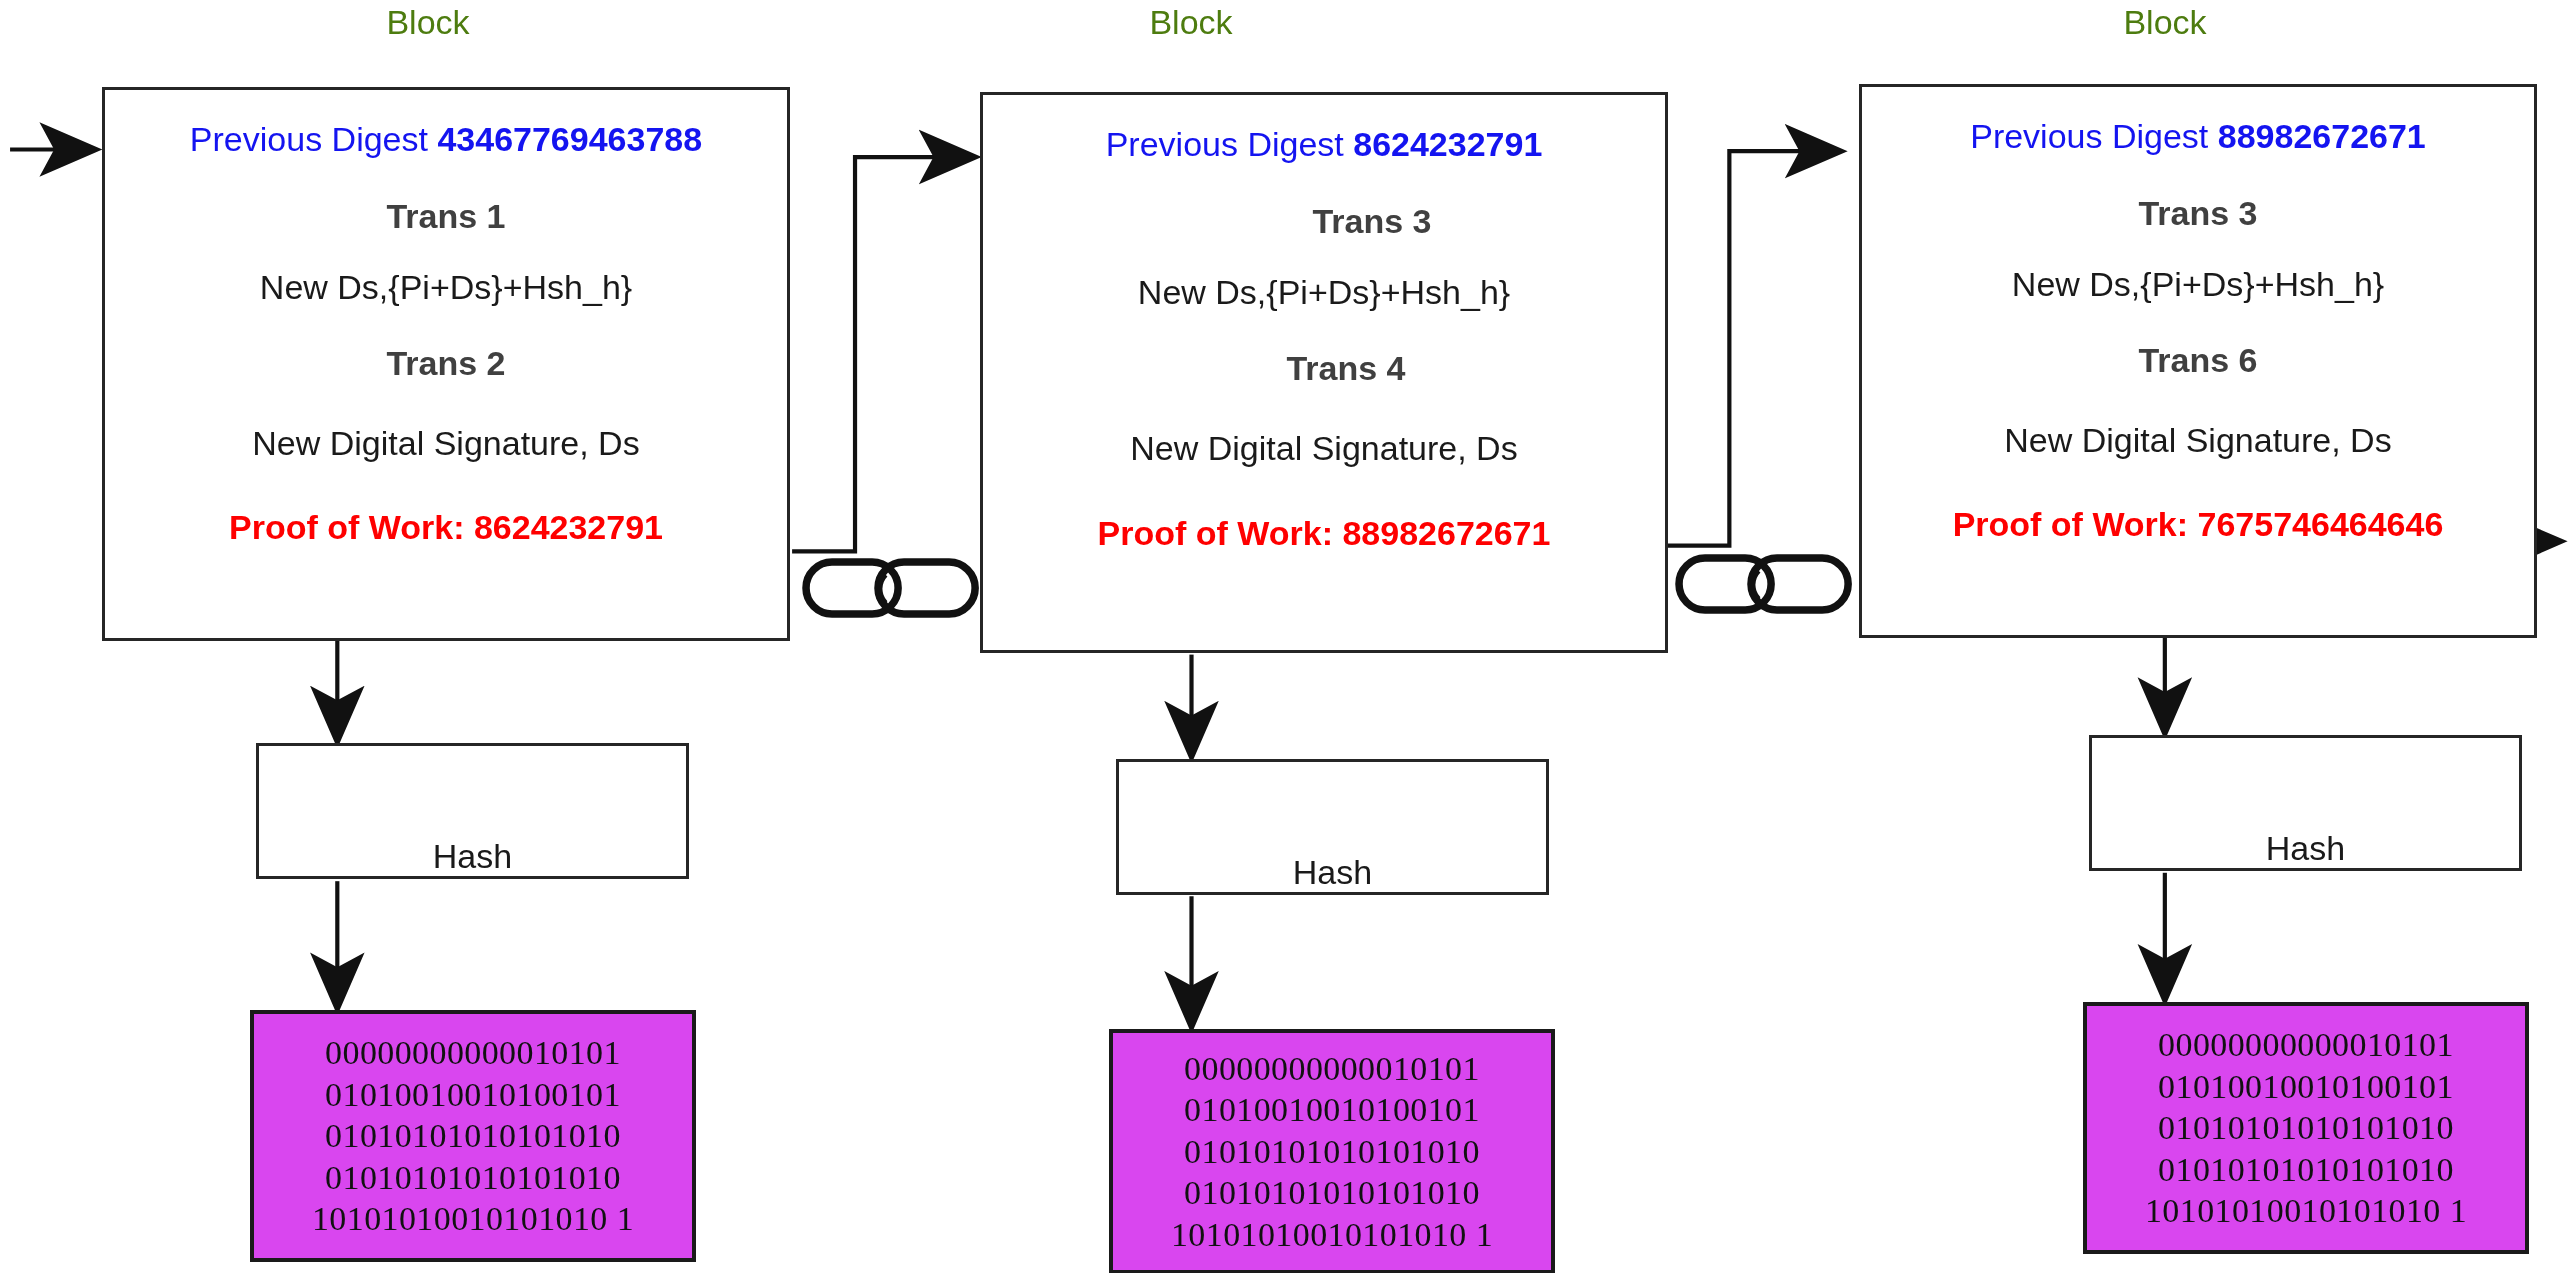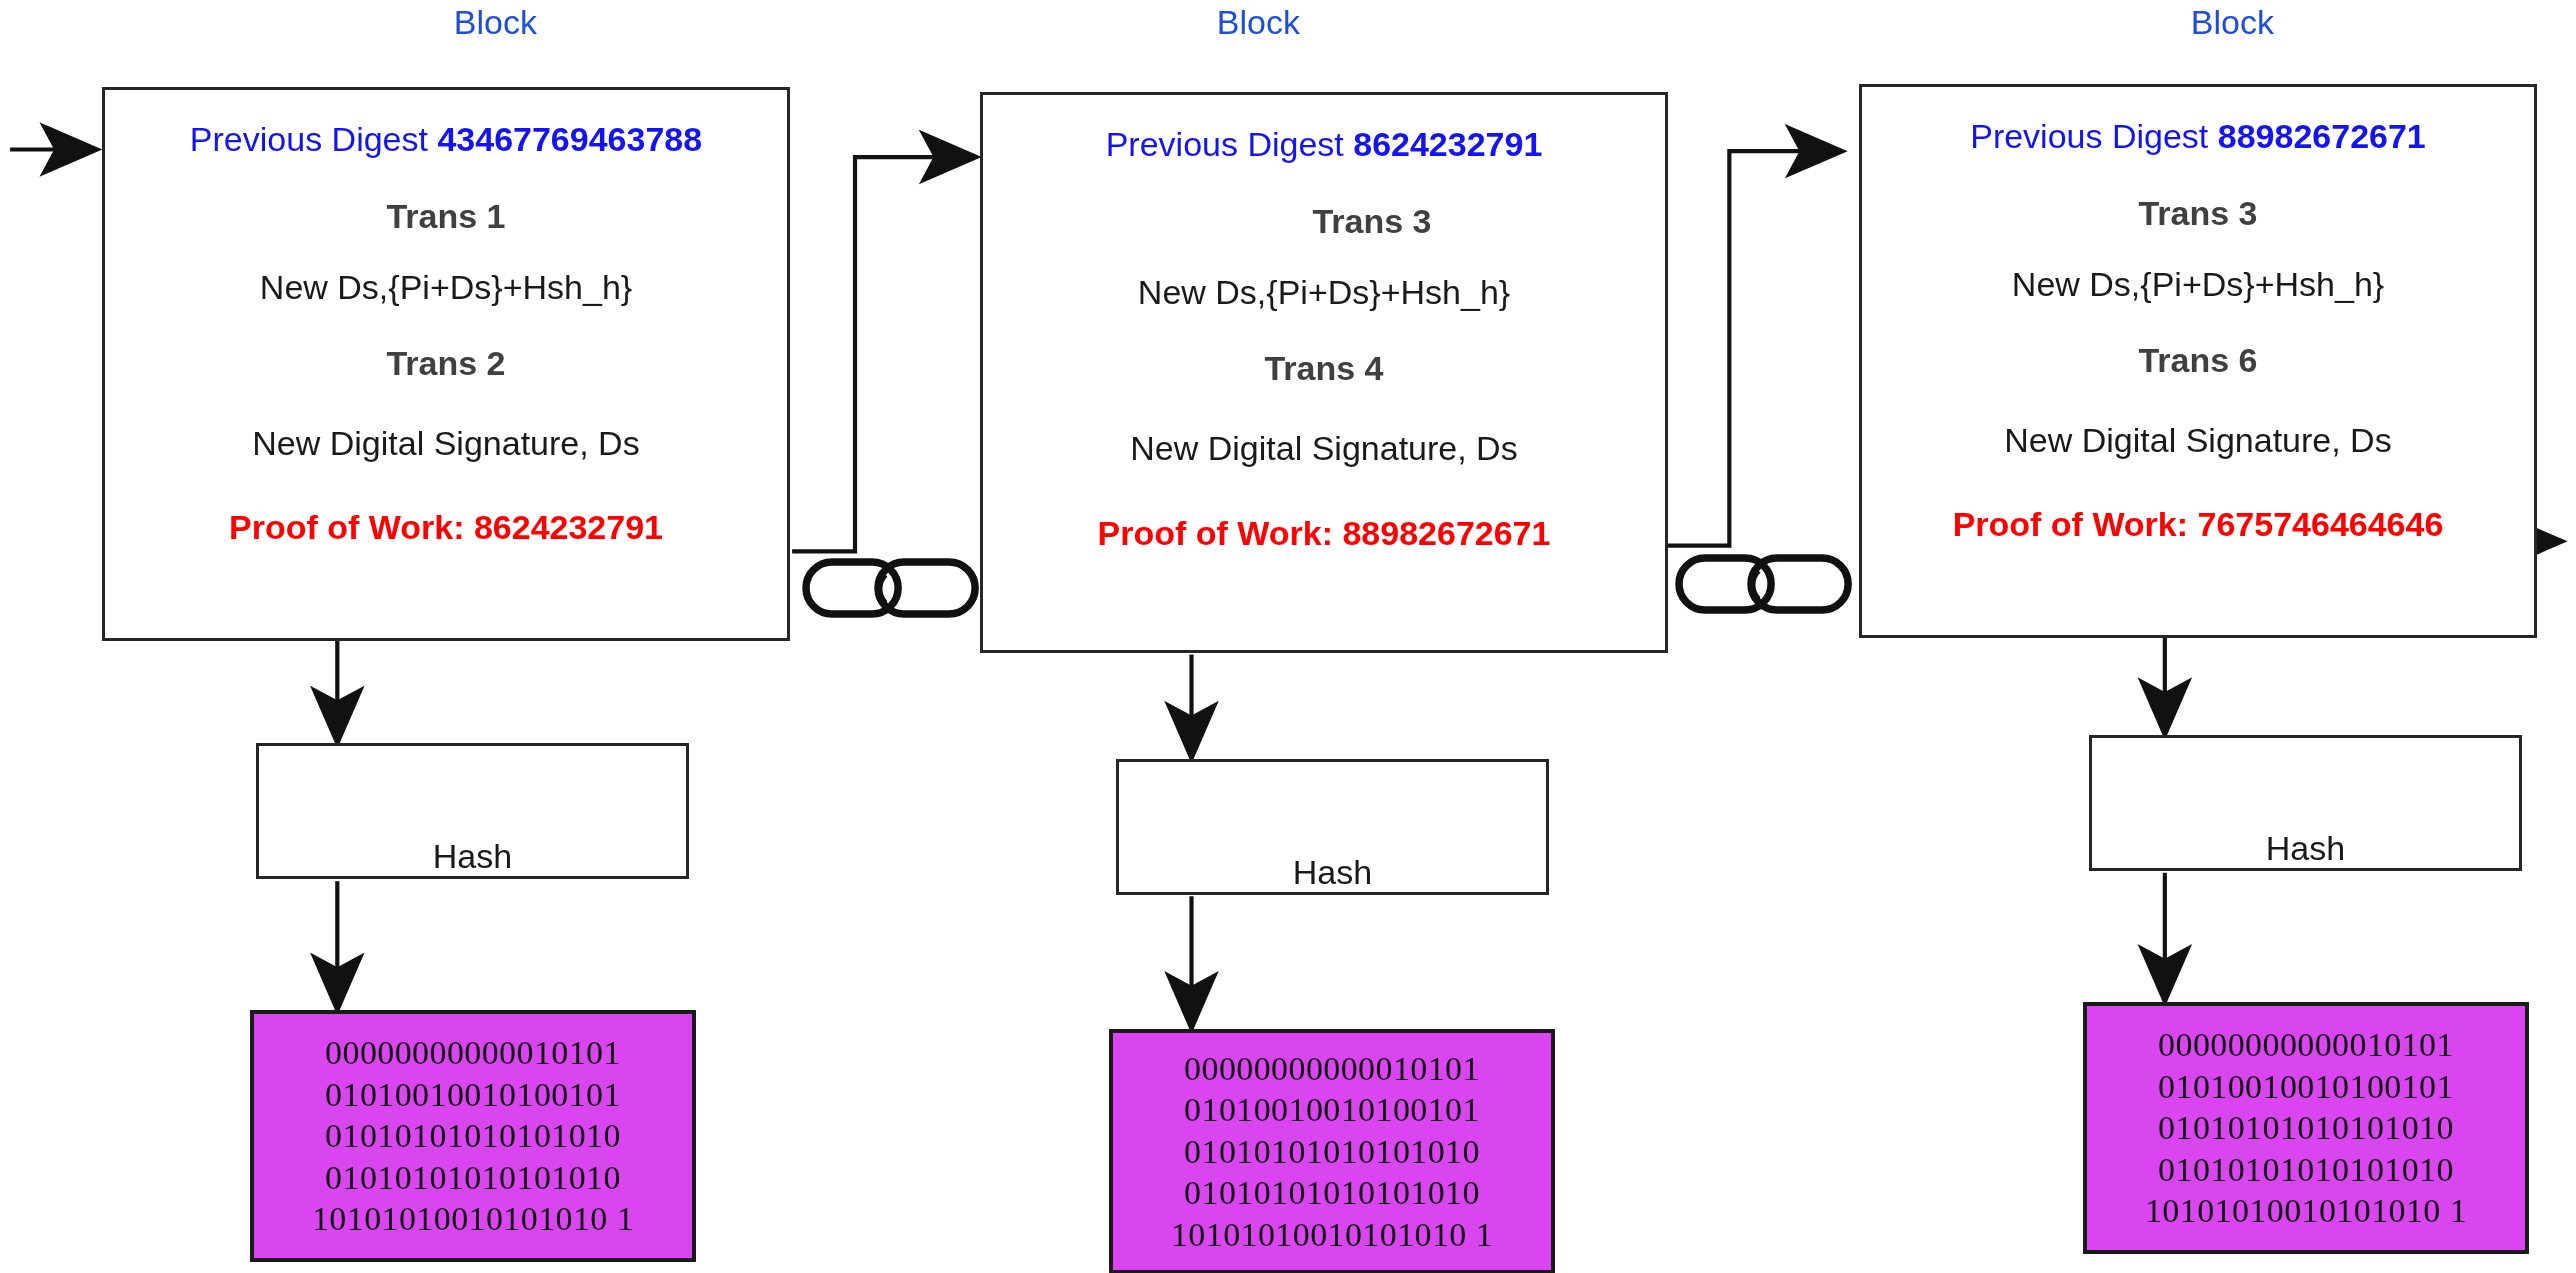--- a/index.html
+++ b/index.html
@@ -30,22 +30,22 @@
 
   
   .column {
     position: absolute;
     top: 0;
   }
   .block-title {
     position: absolute;
     top: 3.4px;
     font-size: 34px;
-    color: #1d4ed8;
-    text-align: right;
+    color: #4d7c0f;
+    text-align: center;
     white-space: nowrap;
   }
   .block-box {
     position: absolute;
     border: 3.4px solid #262626;
     background: #ffffff;
     box-sizing: border-box;
   }
   .block-inner {
     position: relative;
@@ -226,21 +226,21 @@
     <div class="block-title" style="left:1192px; width:218px; left:1082px;">Block</div>
 
     <div class="block-box" style="left:980px; top:92px; width:688px; height:561px;">
       <div class="block-inner">
         <div class="row digest" style="top:32px;">
           <span>Previous Digest</span>
           <b>8624232791</b>
         </div>
         <div class="row trans-label" style="top:109px;margin-left:48px;">Trans 3</div>
         <div class="row trans-detail" style="top:180px;">New Ds,{Pi+Ds}+Hsh_h}</div>
-        <div class="row trans-label" style="top:256px;">Trans 4</div>
+        <div class="row trans-label" style="top:256px;padding-left:22px;">Trans 4</div>
         <div class="row sig" style="top:336px;">New Digital Signature, Ds</div>
         <div class="row pow" style="top:421px;">Proof of Work: 88982672671</div>
       </div>
     </div>
 
     <div class="hash-box" style="left:1116px; top:759px; width:433px; height:136px;">
       <div class="hash-label">Hash</div>
     </div>
 
     <div class="binary-box" style="left:1109px; top:1029px; width:446px; height:245px;">

